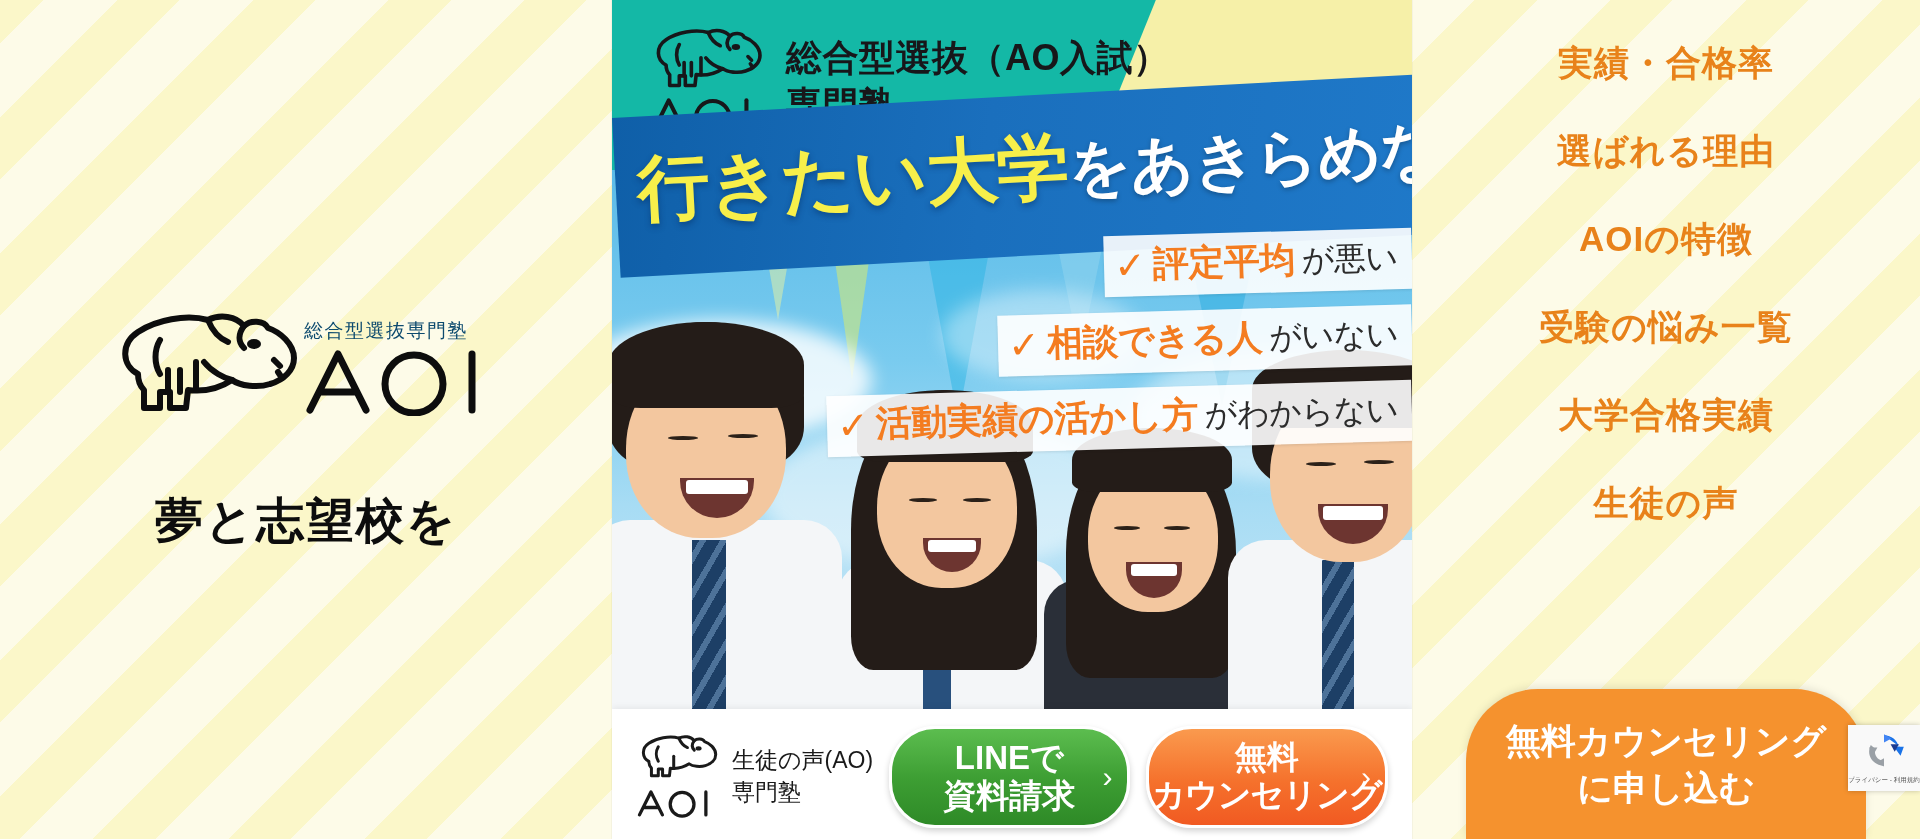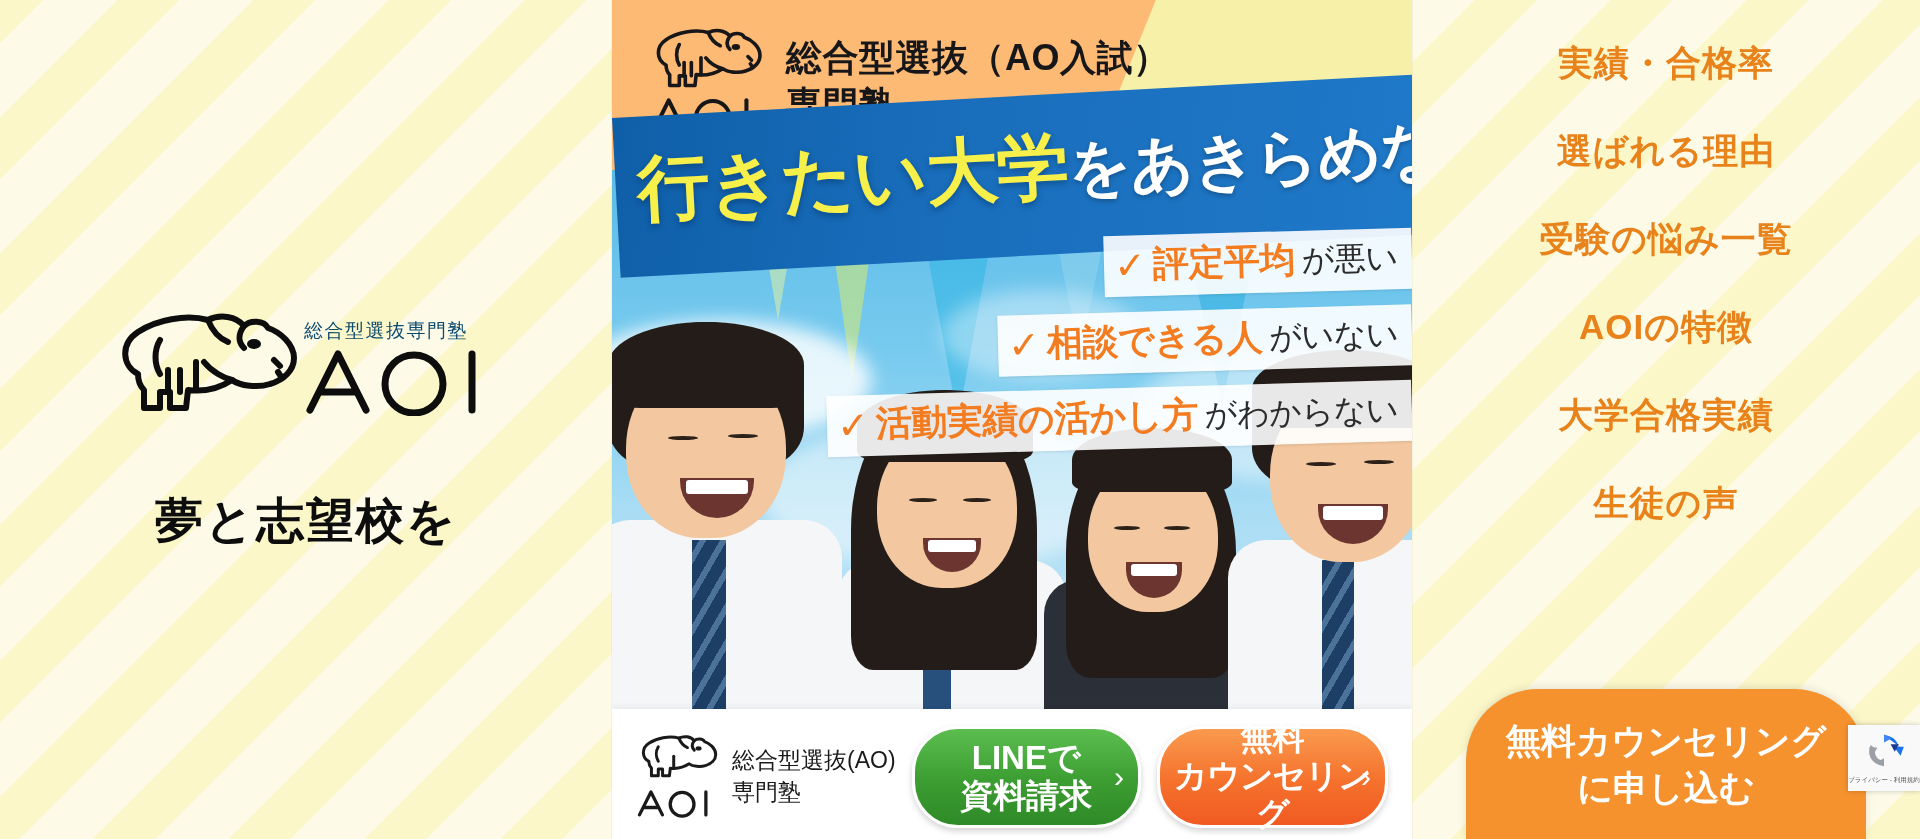--- a/index.html
+++ b/index.html
@@ -48,21 +48,21 @@
   }
   .tagline div{white-space:nowrap;}
 
   
   .center-hero{
     position:absolute;left:612px;top:0;width:800px;height:839px;
     z-index:4;background:#ffffff;overflow:hidden;
     box-shadow:0 0 0 1px rgba(0,0,0,0.03);
   }
   .hero-header{
-    position:relative;height:176px;background:#fdba74;overflow:hidden;
+    position:relative;height:176px;background:#14b8a6;overflow:hidden;
   }
   .hero-header .yellow-wedge{
     position:absolute;right:0;top:-40px;width:300px;height:260px;
     background:#f6f0a8;
     transform:skewX(-22deg);transform-origin:top right;right:-60px;
   }
   .hdr-inner{
     position:absolute;left:36px;top:22px;display:flex;align-items:center;gap:20px;z-index:2;
   }
   .hdr-logo{display:flex;flex-direction:column;align-items:center;}
@@ -379,21 +379,21 @@
         </span>
         <span>
           <svg width="82" height="32" viewBox="0 0 200 70" fill="none" stroke="#1a1a1a" stroke-width="8">
             <path d="M6 64 L34 8 L62 64 M18 46 L50 46" stroke-linecap="round" stroke-linejoin="round"></path>
             <circle cx="110" cy="38" r="29"></circle>
             <path d="M168 8 L168 64" stroke-linecap="round"></path>
           </svg>
         </span>
       </div>
       <div class="foot-txt">
-        <div>総合型選抜(AO)</div>
+        <div>生徒の声(AO)</div>
         <div>専門塾</div>
       </div>
     </div>
 
     <div class="pillbtn btn-line">
       <span>LINEで</span>
       <span>資料請求</span>
       <span class="chev">›</span>
     </div>
 
@@ -401,22 +401,22 @@
       <span class="l1">無料</span>
       <span class="l2">カウンセリング</span>
       <span class="chev">›</span>
     </div>
   </div>
 </div>
 
 <div class="right-nav">
   <div class="nav-item">実績・合格率</div>
   <div class="nav-item">選ばれる理由</div>
+  <div class="nav-item">AOIの特徴</div>
   <div class="nav-item">受験の悩み一覧</div>
-  <div class="nav-item">AOIの特徴</div>
   <div class="nav-item">大学合格実績</div>
   <div class="nav-item">生徒の声</div>
 
   <div class="cta-wrap">
     <div class="cta-btn">
       <span>無料カウンセリング</span>
       <span>に申し込む</span>
     </div>
   </div>
 </div>

